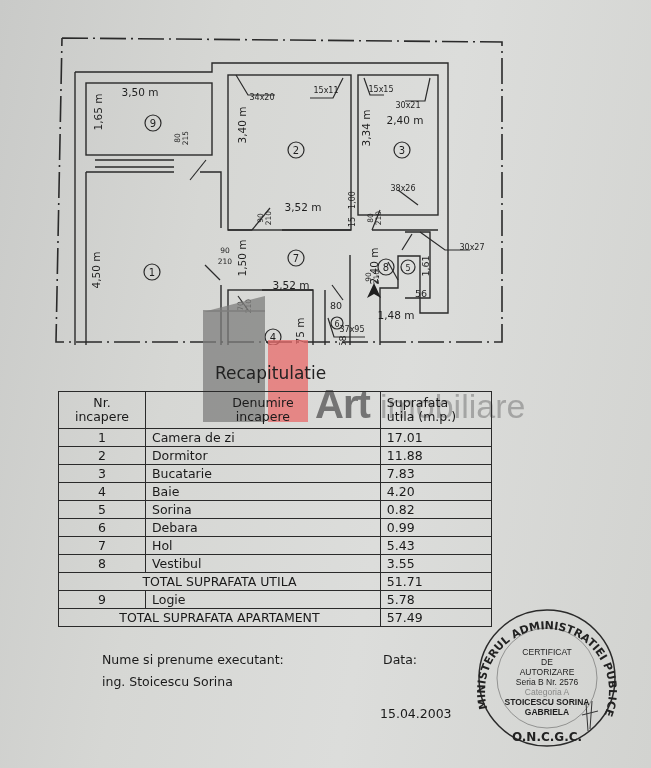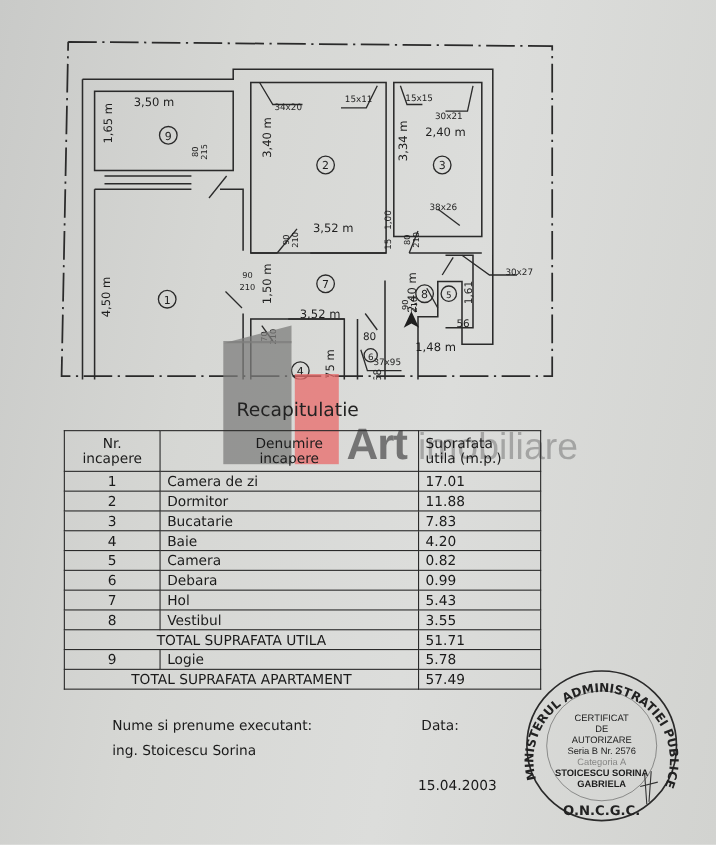--- a/index.html
+++ b/index.html
@@ -191,21 +191,21 @@
         <td class="c-name">Bucatarie</td>
         <td class="c-val">7.83</td>
       </tr>
   <tr>
         <td class="c-nr">4</td>
         <td class="c-name">Baie</td>
         <td class="c-val">4.20</td>
       </tr>
   <tr>
         <td class="c-nr">5</td>
-        <td class="c-name">Camera</td>
+        <td class="c-name">Sorina</td>
         <td class="c-val">0.82</td>
       </tr>
   <tr>
         <td class="c-nr">6</td>
         <td class="c-name">Debara</td>
         <td class="c-val">0.99</td>
       </tr>
   <tr>
         <td class="c-nr">7</td>
         <td class="c-name">Hol</td>

